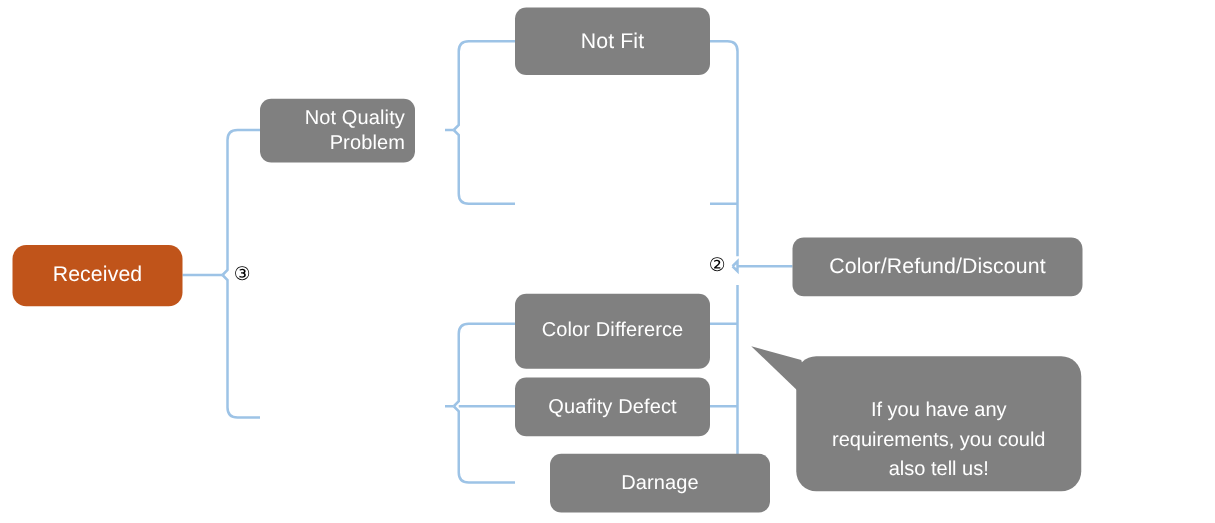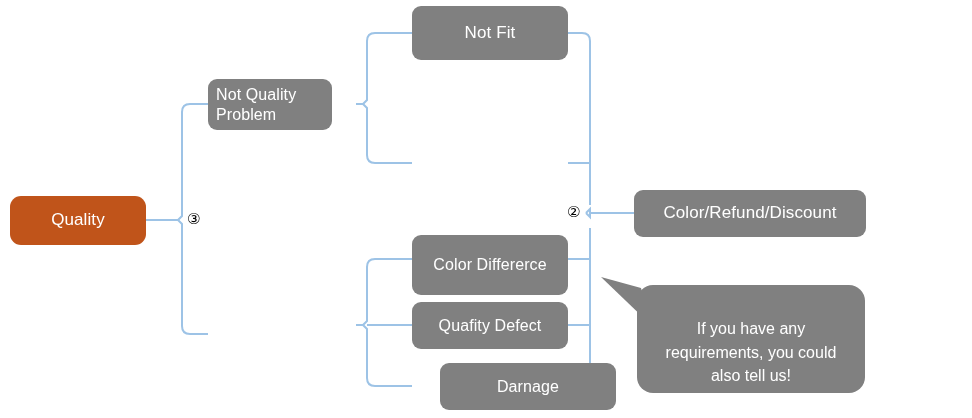--- a/index.html
+++ b/index.html
@@ -25,21 +25,21 @@
     width: 972px;
     height: 418px;
     pointer-events: none;
   }
   .node {
     position: absolute;
     box-sizing: border-box;
     display: flex;
     align-items: center;
     justify-content: center;
-    text-align: left;
+    text-align: right;
     color: #ffffff;
     border-radius: 9px;
     line-height: 1.22;
     letter-spacing: 0.1px;
     padding: 2px 8px;
   }
   .node-gray { background: #808080; }
   .node-orange { background: #C0541A; }
   .node-root { border-radius: 11px; }
   .bubble {
@@ -88,21 +88,21 @@
     <path d="M568 163 L590 163" fill="none" stroke="#9DC3E6" stroke-width="2"></path>
     <path d="M568 259 L590 259" fill="none" stroke="#9DC3E6" stroke-width="2"></path>
     <path d="M568 325 L590 325" fill="none" stroke="#9DC3E6" stroke-width="2"></path>
     <path d="M568 386 L582 386 Q590 386 590 378 L590 228" fill="none" stroke="#9DC3E6" stroke-width="2"></path>
     <path d="M586 213 L590 209 L590 217 L586 213 M590 213 L634 213" fill="none" stroke="#9DC3E6" stroke-width="2"></path>
 
     <path d="M601 277 L651 325 L641 288 Z" fill="#808080"></path>
   </svg>
 
   <div class="node node-orange node-root" style="left:10px; top:196px; width:136px; height:49px; font-size:17px;">
-    <span>Quality</span>
+    <span>Received</span>
   </div>
 
   <div class="node node-gray" style="left:208px; top:79px; width:124px; height:51px; font-size:16px;">
     <span>Not Quality Problem</span>
   </div>
 
 
   <div class="node node-gray" style="left:412px; top:6px; width:156px; height:54px; font-size:17px;">
     <span>Not Fit</span>
   </div>

